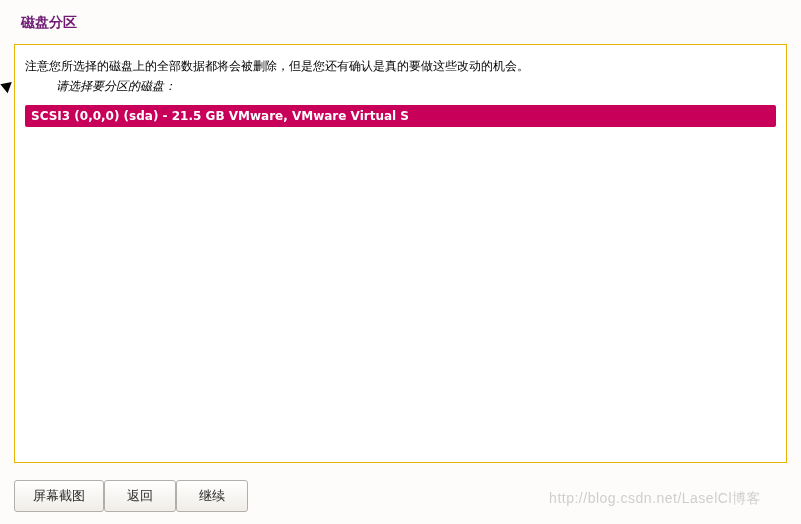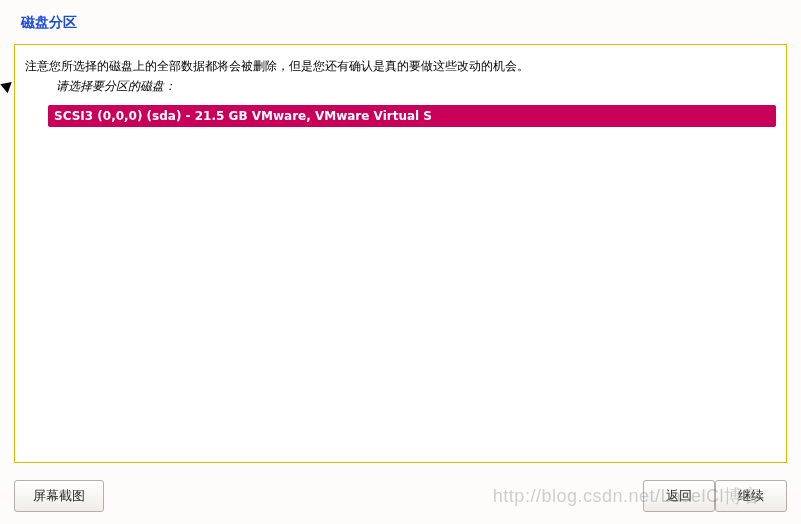--- a/index.html
+++ b/index.html
@@ -14,21 +14,21 @@
       font-family: "Microsoft YaHei", "SimSun", sans-serif;
       font-size: 13px;
       color: #000;
       position: relative;
       overflow: hidden;
     }
     .header-title {
       font-weight: bold;
       font-size: 14px;
       padding: 14px 0 12px 21px;
-      color: #1d4ed8;
+      color: #701a75;
     }
     .main-panel {
       margin: 0 14px 0 14px;
       border: 1px solid #eab308;
       background: #fff;
       height: 419px;
       padding: 12px 10px;
     }
     .instruction-text {
       font-size: 12px;
@@ -38,39 +38,37 @@
     }
     .sub-instruction {
       font-size: 12px;
       color: #000;
       font-style: italic;
       margin-left: 31px;
       margin-bottom: 10px;
     }
     .disk-list {
       border: none;
-      margin-left: 23px;
     }
     .disk-item {
       background: #c9005a;
       color: #fff;
       font-weight: bold;
       font-size: 12px;
       padding: 4px 6px;
       cursor: pointer;
       border-radius: 2px;
       font-family: "DejaVu Sans", sans-serif;
     }
     .footer {
       position: absolute;
       bottom: 12px;
       left: 14px;
       right: 14px;
       display: flex;
-      justify-content: space-between;
       align-items: center;
     }
     .footer-left {
       display: flex;
       gap: 8px;
     }
     .footer-right {
       display: flex;
       gap: 0;
     }
@@ -95,21 +93,21 @@
       border-top: 6px solid transparent;
       border-bottom: 6px solid transparent;
       border-right: 10px solid #000;
       transform: rotate(20deg);
     }
     .watermark {
       position: absolute;
       bottom: 16px;
       right: 40px;
       color: rgba(120,120,120,0.35);
-      font-size: 18px;
+      font-size: 14px;
       font-family: Arial, sans-serif;
       pointer-events: none;
       letter-spacing: 0.5px;
     }
   </style>
 </head>
 <body>
 
 <div class="header-title">磁盘分区</div>
 

